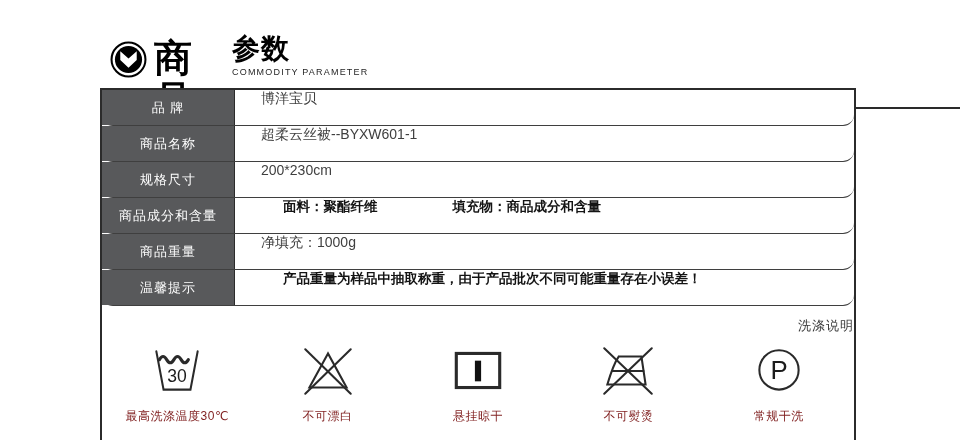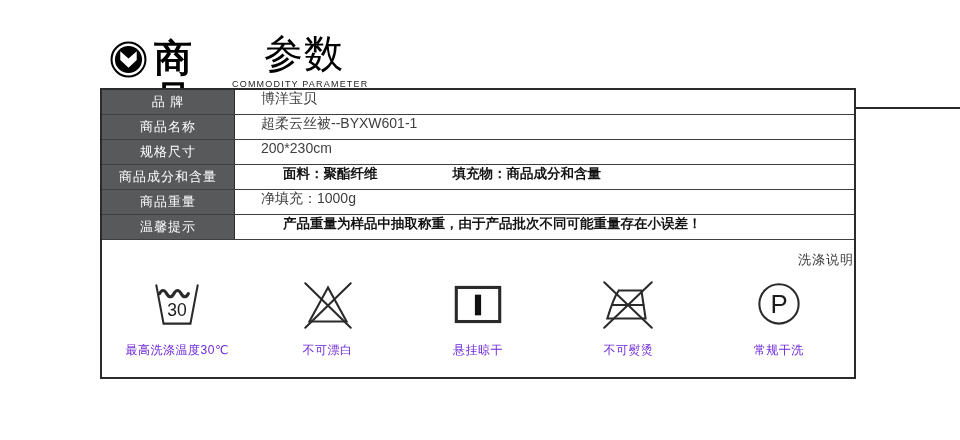--- a/index.html
+++ b/index.html
@@ -6,43 +6,43 @@
   html,body { width:960px; height:440px; background:#ffffff; overflow:hidden;
     font-family:"Liberation Sans","DejaVu Sans",sans-serif; }
   .stage { position:relative; width:960px; height:440px; background:#fff; }
 
   
   .hdr { position:absolute; left:110px; top:36px; height:44px; }
   .hdr-logo { position:absolute; left:0; top:5px; width:37px; height:37px; }
   .hdr-cn { position:absolute; left:44px; top:2px; font-size:38px; font-weight:bold;
     color:#000; letter-spacing:2px; line-height:1.1; }
   .hdr-sub-block { position:absolute; left:122px; top:-2px; }
-  .hdr-cn2 { font-size:39px; font-weight:normal; color:#000; line-height:1.05; letter-spacing:1px;margin-left:32px; }
+  .hdr-cn2 { font-size:28px; font-weight:bold; color:#000; line-height:1.05; letter-spacing:1px; }
   .hdr-en { font-size:9px; color:#1f1f1f; letter-spacing:1.2px; margin-top:4px; white-space:nowrap; }
   .hdr-line { position:absolute; left:340px; top:71px; width:515px; height:0;
     border-top:2px solid #2a2a2a; }
 
   
   .spec { position:absolute; left:100px; top:88px; width:756px; border:2px solid #2b2b2b; background:#fff; }
-  .srow { display:flex; height:25px; border-bottom:1px solid #3f3f3f; }
+  .srow { display:flex; height:36px; border-bottom:1px solid #3f3f3f;border-radius:11px; }
   .slabel { width:133px; background:#58595b; color:#ffffff; font-size:13px;
     display:flex; align-items:center; justify-content:center;
     border-right:1px solid #2b2b2b; letter-spacing:1px; }
   .svalue { flex:1; display:flex; align-items:flex-start; padding-left:26px;
     font-size:14px; color:#3f3f3f; }
   .svalue .v2 { margin-left:75px; }
   .svalue.bold { font-weight:bold; color:#141414; font-size:13.5px;padding-left:48px; }
 
   
   .care { height:137px; position:relative; }
   .care-title { text-align:right; padding-top:11px; font-size:13px; color:#3a3a3a; letter-spacing:1px; }
   .care-items { display:flex; margin-top:7px; }
   .care-item { flex:1; text-align:center; }
   .care-item svg { display:inline-block; }
-  .care-label { font-size:12px; color:#6d28d9; margin-top:4px; letter-spacing:0.5px; }
+  .care-label { font-size:12px; color:#7f1d1d; margin-top:4px; letter-spacing:0.5px; }
 
   svg .ln { stroke:#2a2a2a; stroke-width:2; fill:none; stroke-linecap:round; }
   svg .thick { stroke-width:3; }
   svg .glyph { fill:#1c1c1c; font-family:"Liberation Sans",sans-serif; }
 </style>
 </head>
 <body>
 
 <div class="stage">
 

